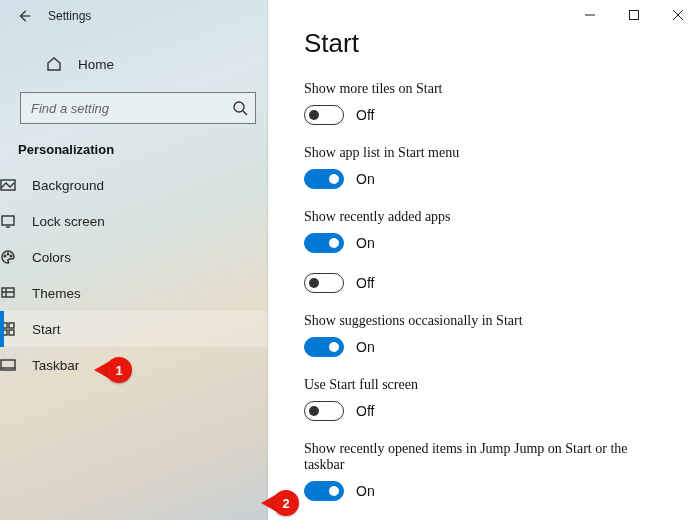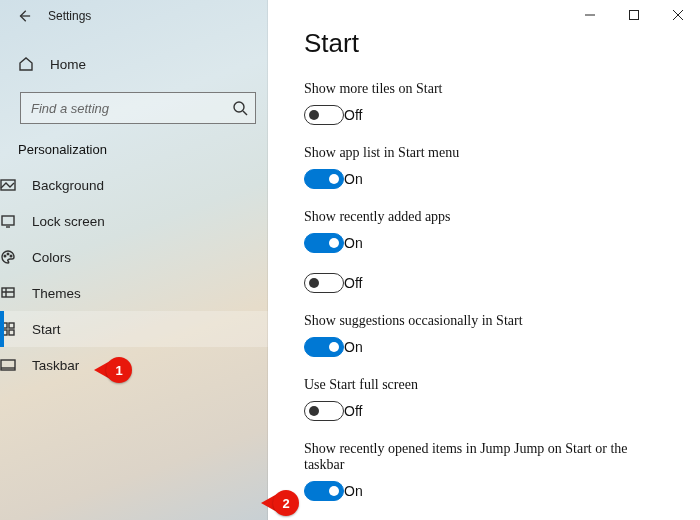--- a/index.html
+++ b/index.html
@@ -4,42 +4,42 @@
 <style>
   * { box-sizing: border-box; margin: 0; padding: 0; font-family: 'Segoe UI', Tahoma, sans-serif; }
   body { width: 700px; height: 520px; overflow: hidden; background: #fff; position: relative; }
   .window { display: flex; width: 100%; height: 100%; }
   .sidebar { width: 268px; height: 100%; background: linear-gradient(160deg, #d0e0e8 0%, #dce8ec 25%, #d8e2e0 45%, #e6dcca 65%, #dcd4c8 85%, #c8d0d4 100%); display: flex; flex-direction: column; position: relative; }
   .sidebar::after { content:""; position:absolute; top:0;right:0;bottom:0; width:1px; background:rgba(0,0,0,0.06);}
   .titlebar { height: 32px; display:flex; align-items:center; padding-left:14px; }
   .back-btn { width:20px; height:20px; display:flex; align-items:center; justify-content:center; cursor:pointer; }
   .back-btn svg { width:14px; height:14px; stroke:#333; stroke-width:1.5; fill:none; }
   .app-title { font-size:12px; color:#222; margin-left:14px; }
-  .home-row { display:flex; align-items:center; height:36px; padding-left:18px; margin-top:14px; cursor:pointer; }
+  .home-row { display:flex; align-items:center; height:36px; padding-left:18px; margin-top:14px; cursor:pointer;margin-left:28px; }
   .home-row .icon { width:16px; height:16px; margin-right:16px; }
   .home-row .label { font-size:13.5px; color:#222; }
   .search-wrap { margin:10px 12px 0 20px; position:relative; }
   .search-input { width:100%; height:32px; border:1px solid #7a7a7a; background:rgba(255,255,255,0.35); padding:0 34px 0 10px; font-size:13px; color:#555; outline:none; }
   .search-input::placeholder { color:#666; font-style:italic; }
   .search-icon { position:absolute; right:8px; top:8px; width:16px; height:16px; }
-  .category { font-size:13px; font-weight:400; color:#111; margin:18px 0 10px 18px; }
+  .category { font-size:13px; font-weight:700; color:#111; margin:18px 0 10px 18px; }
   .nav { list-style:none; }
   .nav li { display:flex; align-items:center; height:36px; padding-left:0; cursor:pointer; position:relative; }
   .nav li .icon { width:16px; height:16px; margin-right:16px; flex-shrink:0; }
   .nav li .label { font-size:13.5px; color:#222; }
   .nav li.active::before { content:""; position:absolute; left:0; top:0; bottom:0; width:4px; background:#0078d4; }
   .nav li.active { background:rgba(255,255,255,0.25); }
   .content { flex:1; padding:28px 30px 10px 36px; overflow-y:auto; position:relative; }
   .content::-webkit-scrollbar { width:14px; }
   .content::-webkit-scrollbar-thumb { background:#c2c2c2; }
   .content::-webkit-scrollbar-track { background:#f0f0f0; }
   .page-title { font-size:26px; font-weight:400; color:#111; margin-bottom:22px; }
   .setting { margin-bottom:20px; }
   .setting-label { font-size:14px; color:#111; margin-bottom:8px;font-family:Liberation Serif, serif; }
-  .toggle-row { display:flex; align-items:center; gap:0; }
+  .toggle-row { display:flex; align-items:center; gap:12px; }
   .toggle { width:40px; height:20px; border-radius:10px; position:relative; cursor:pointer; border:1px solid #333; }
   .toggle .knob { position:absolute; width:10px; height:10px; border-radius:50%; top:4px; }
   .toggle.off { background:#fff; border-color:#333; }
   .toggle.off .knob { left:4px; background:#333; }
   .toggle.on { background:#0078d4; border-color:#0078d4; }
   .toggle.on .knob { right:4px; background:#fff; }
   .toggle-state { font-size:14px; color:#111; }
   .win-controls { position:absolute; top:0; right:0; display:flex; height:30px; z-index:5; }
   .win-btn { width:44px; display:flex; align-items:center; justify-content:center; cursor:pointer; }
   .win-btn svg { width:10px; height:10px; stroke:#222; stroke-width:1; fill:none; }

